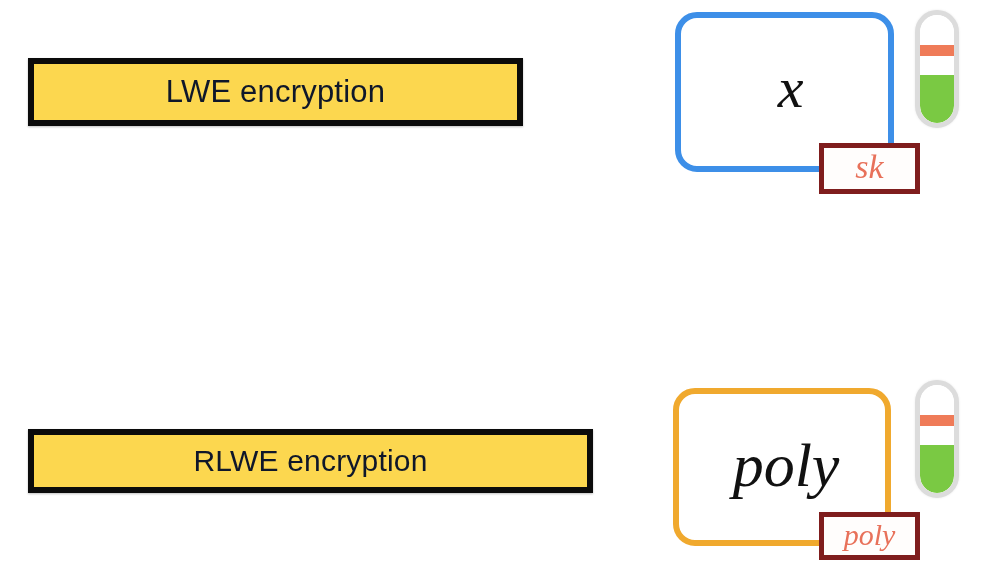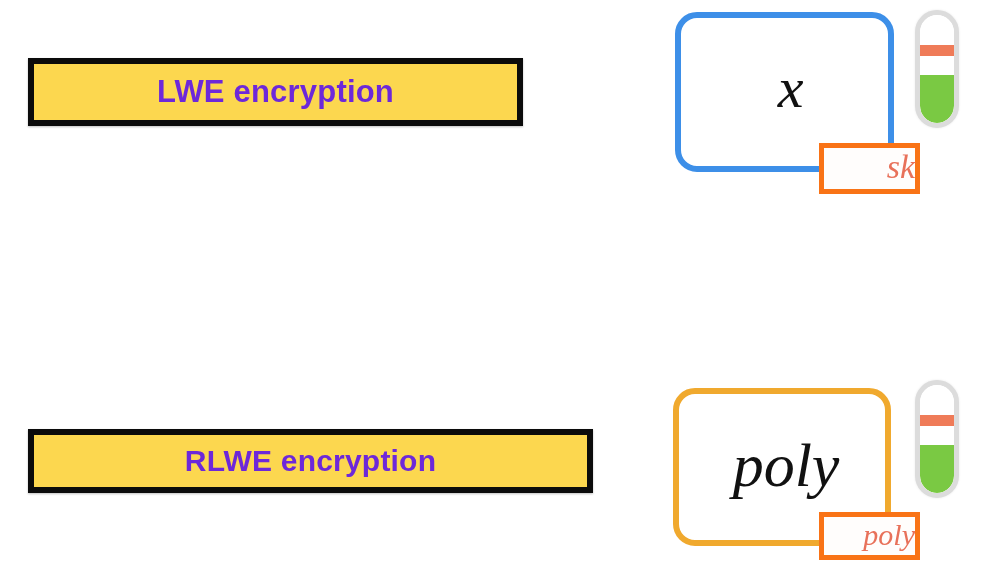--- a/index.html
+++ b/index.html
@@ -28,22 +28,22 @@
     box-sizing: border-box;
     background: #fcd74f;
     border: 6px solid #0b0b0b;
     display: flex;
     align-items: center;
     justify-content: center;
     box-shadow: 0 1px 2px rgba(0,0,0,0.25);
   }
   .label-banner .banner-text {
     font-family: "Liberation Sans", sans-serif;
-    font-weight: bold;
-    color: #6d28d9;
+    font-weight: normal;
+    color: #0f172a;
     letter-spacing: 0.2px;
     white-space: nowrap;
   }
 
   #banner-lwe {
     left: 28px;
     top: 58px;
     width: 495px;
     height: 68px;
   }
@@ -103,24 +103,24 @@
   #ct-box-rlwe .ct-symbol {
     font-size: 62px;
     transform: translate(4px, -2px);
   }
 
   
   .key-tag {
     position: absolute;
     box-sizing: border-box;
     background: #fffdfc;
-    border: 5px solid #f97316;
+    border: 5px solid #7f1d1d;
     display: flex;
     align-items: center;
-    justify-content: flex-end;
+    justify-content: center;
     z-index: 5;
   }
   .key-tag .key-text {
     font-family: "Liberation Serif", serif;
     font-style: italic;
     color: #e8715a;
     line-height: 1;
   }
 
   #key-tag-sk {

